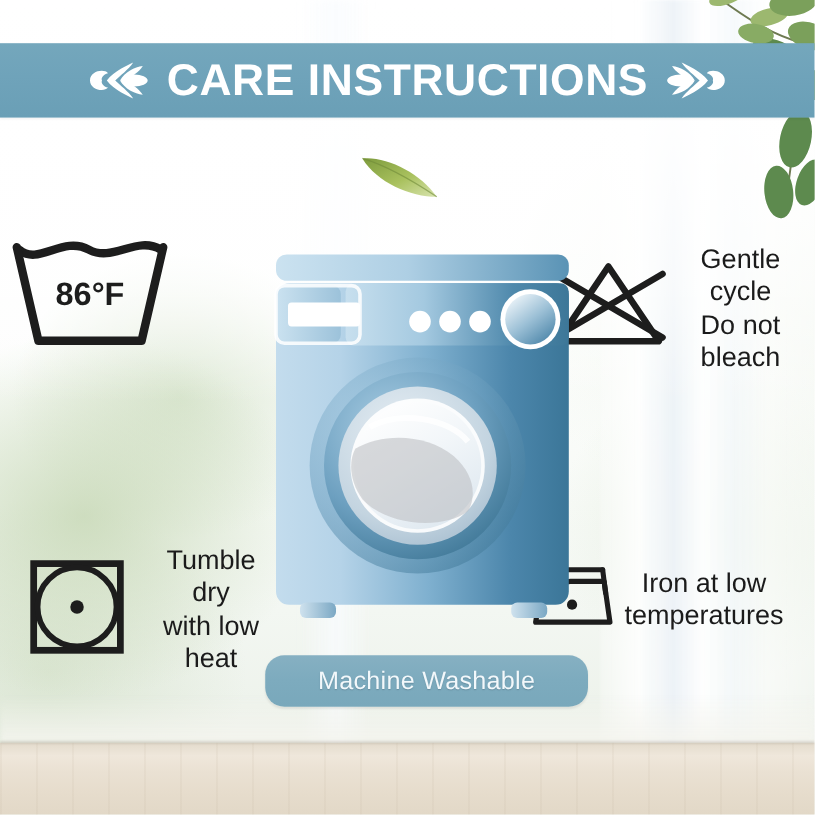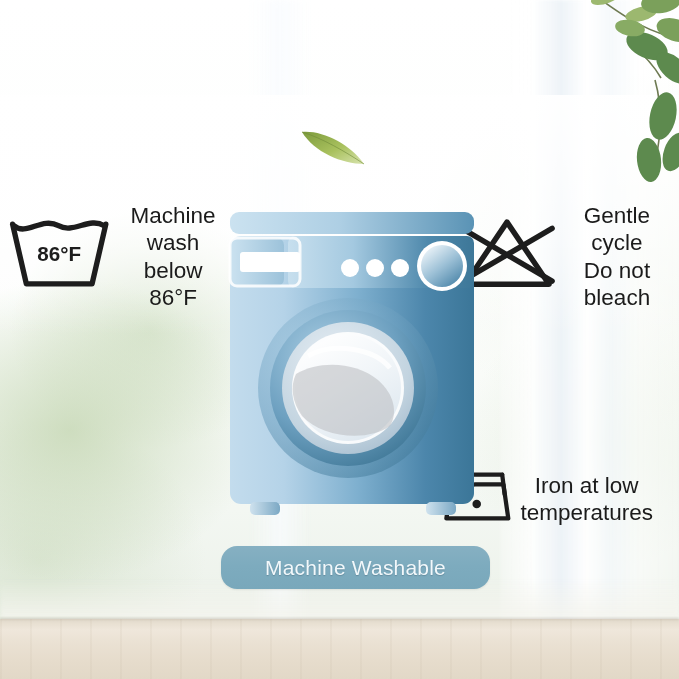--- a/index.html
+++ b/index.html
@@ -171,41 +171,69 @@
       <linearGradient id="lf" x1="0" y1="0" x2="1" y2="1">
         <stop offset="0%" stop-color="#7d9b3d"></stop>
         <stop offset="55%" stop-color="#a9c15e"></stop>
         <stop offset="100%" stop-color="#d7e3ad"></stop>
       </linearGradient>
     </defs>
     <path d="M4 10 C24 8, 52 22, 66 42 C44 42, 16 30, 4 10 Z" fill="url(#lf)"></path>
     <path d="M4 10 C24 16, 48 30, 66 42" stroke="#6f8a38" stroke-width="1" fill="none" opacity=".6"></path>
   </svg>
 
+  <div class="banner">
+    <svg class="fleur" viewBox="0 0 58 42">
+      <g fill="#ffffff">
+        <path d="M8 21 C8 13, 20 11, 23 15 C19 16, 17 19, 18 21 C17 23, 19 26, 23 27 C20 31, 8 29, 8 21 Z"></path>
+        <path d="M22 21 C28 13, 40 8, 44 6 C40 12, 33 17, 29 21 C33 25, 40 30, 44 36 C40 34, 28 29, 22 21 Z"></path>
+        <ellipse cx="45" cy="21" rx="11" ry="5"></ellipse>
+        <path d="M33 21 C37 14, 45 10, 52 9 C49 14, 42 19, 35 21 Z"></path>
+        <path d="M33 21 C37 28, 45 32, 52 33 C49 28, 42 23, 35 21 Z"></path>
+      </g>
+    </svg>
+    <div class="banner-title">CARE INSTRUCTIONS</div>
+    <svg class="fleur right" viewBox="0 0 58 42">
+      <g fill="#ffffff">
+        <path d="M8 21 C8 13, 20 11, 23 15 C19 16, 17 19, 18 21 C17 23, 19 26, 23 27 C20 31, 8 29, 8 21 Z"></path>
+        <path d="M22 21 C28 13, 40 8, 44 6 C40 12, 33 17, 29 21 C33 25, 40 30, 44 36 C40 34, 28 29, 22 21 Z"></path>
+        <ellipse cx="45" cy="21" rx="11" ry="5"></ellipse>
+        <path d="M33 21 C37 14, 45 10, 52 9 C49 14, 42 19, 35 21 Z"></path>
+        <path d="M33 21 C37 28, 45 32, 52 33 C49 28, 42 23, 35 21 Z"></path>
+      </g>
+    </svg>
+  </div>
 
   <div class="cell" id="cell-wash">
     <svg class="sym" width="144" height="98" viewBox="0 0 144 98">
       <path d="M8 12 C24 26, 44 0, 66 12 C86 23, 106 0, 126 12" stroke="#1d1d1d" stroke-width="7" fill="none" stroke-linecap="round"></path>
       <path d="M6 10 L24 88 L110 88 L128 10" stroke="#1d1d1d" stroke-width="7" fill="none" stroke-linejoin="round" stroke-linecap="round"></path>
       <text x="67" y="58" text-anchor="middle" font-family="'Liberation Sans',sans-serif" font-size="27" font-weight="700" fill="#1d1d1d">86°F</text>
     </svg>
-    <div class="cap">Machine wash
-below 86°F</div>
   </div>
 
   <div class="cell" id="cell-bleach">
     <svg class="sym" width="144" height="98" viewBox="0 0 144 98">
       <path d="M72 8 L126 88 L18 88 Z" stroke="#1d1d1d" stroke-width="7" fill="none" stroke-linejoin="round"></path>
       <path d="M14 16 L130 84" stroke="#1d1d1d" stroke-width="7" fill="none" stroke-linecap="round"></path>
       <path d="M130 16 L14 84" stroke="#1d1d1d" stroke-width="7" fill="none" stroke-linecap="round"></path>
     </svg>
     <div class="cap">Gentle cycle
 Do not bleach</div>
   </div>
 
+  <div class="cell" id="cell-dry">
+    <svg class="sym" width="144" height="98" viewBox="0 0 144 98">
+      <rect x="25" y="5" width="90" height="90" stroke="#1d1d1d" stroke-width="7" fill="none"></rect>
+      <circle cx="70" cy="50" r="41" stroke="#1d1d1d" stroke-width="6" fill="none"></circle>
+      <circle cx="70" cy="50" r="7" fill="#1d1d1d"></circle>
+    </svg>
+    <div class="cap">Tumble dry
+with low heat</div>
+  </div>
 
   <div class="cell" id="cell-iron">
     <svg class="sym" width="144" height="98" viewBox="0 0 144 98">
       <path d="M22 86 C26 52, 46 30, 70 30 L116 30 L124 86 Z" stroke="#1d1d1d" stroke-width="7" fill="none" stroke-linejoin="round"></path>
       <path d="M33 14 L114 14" stroke="#1d1d1d" stroke-width="7" fill="none" stroke-linecap="round"></path>
       <path d="M114 14 L118 46" stroke="#1d1d1d" stroke-width="7" fill="none" stroke-linecap="round"></path>
       <circle cx="72" cy="62" r="7" fill="#1d1d1d"></circle>
     </svg>
     <div class="cap">Iron at low
 temperatures</div>

